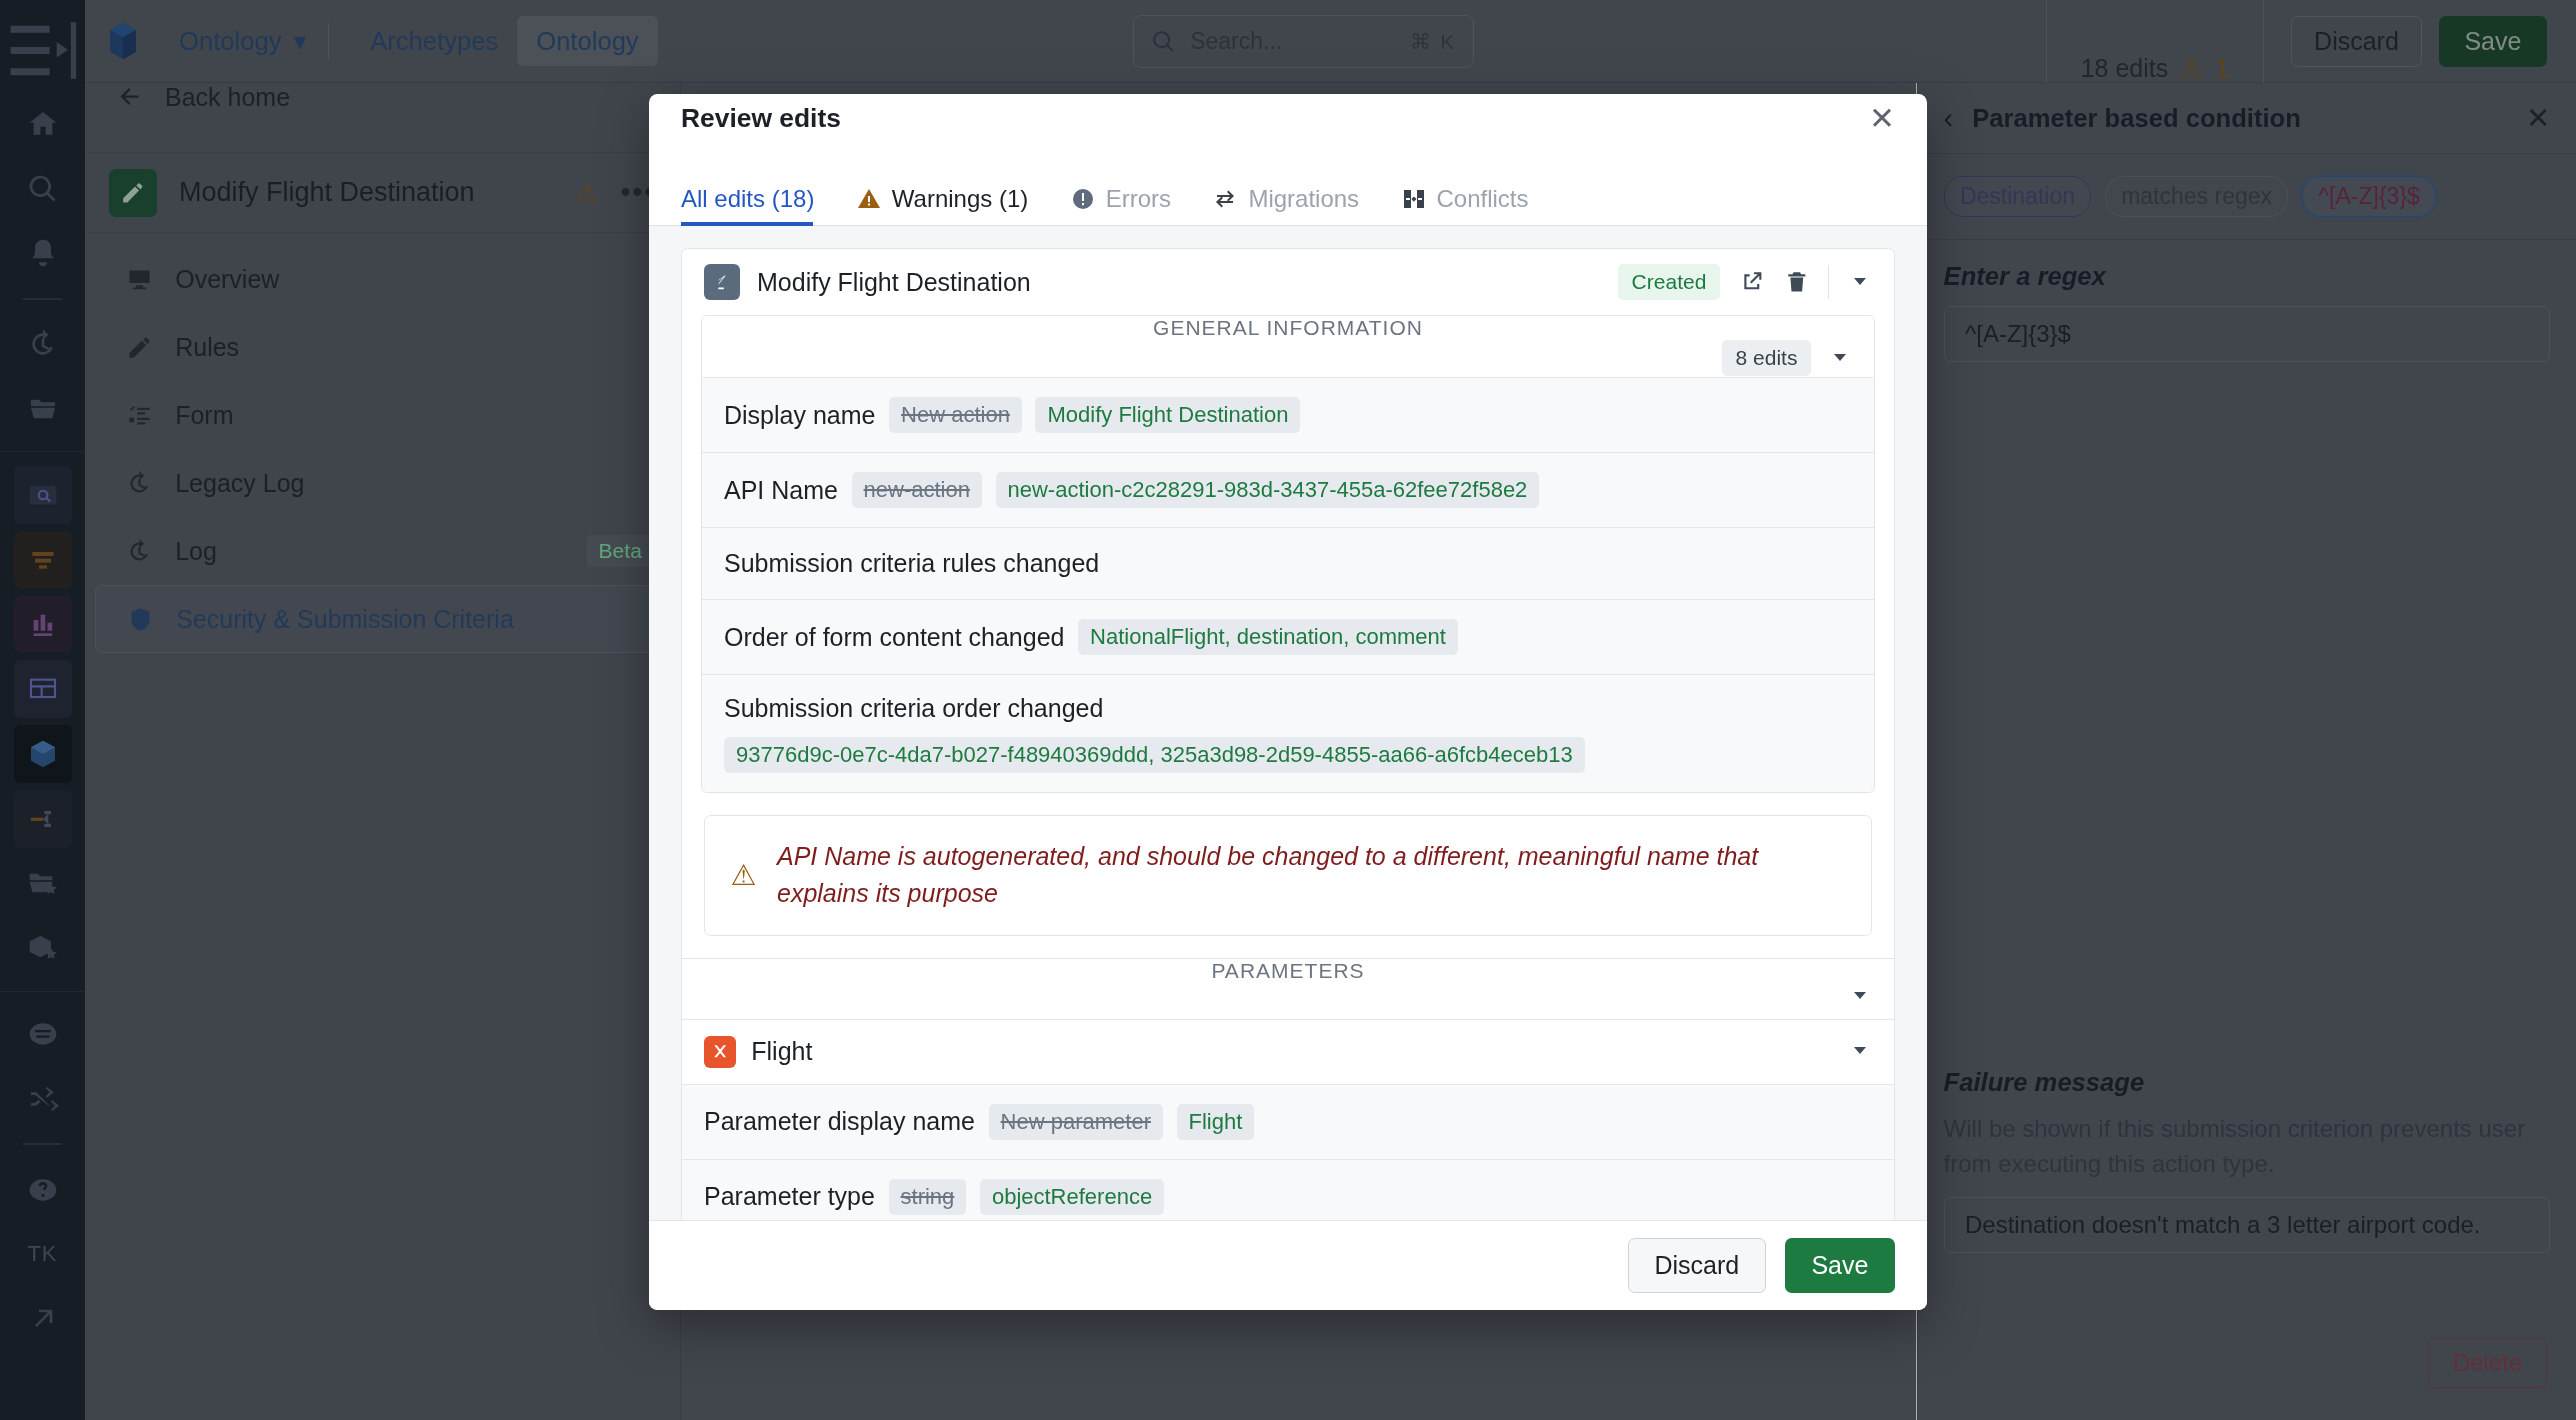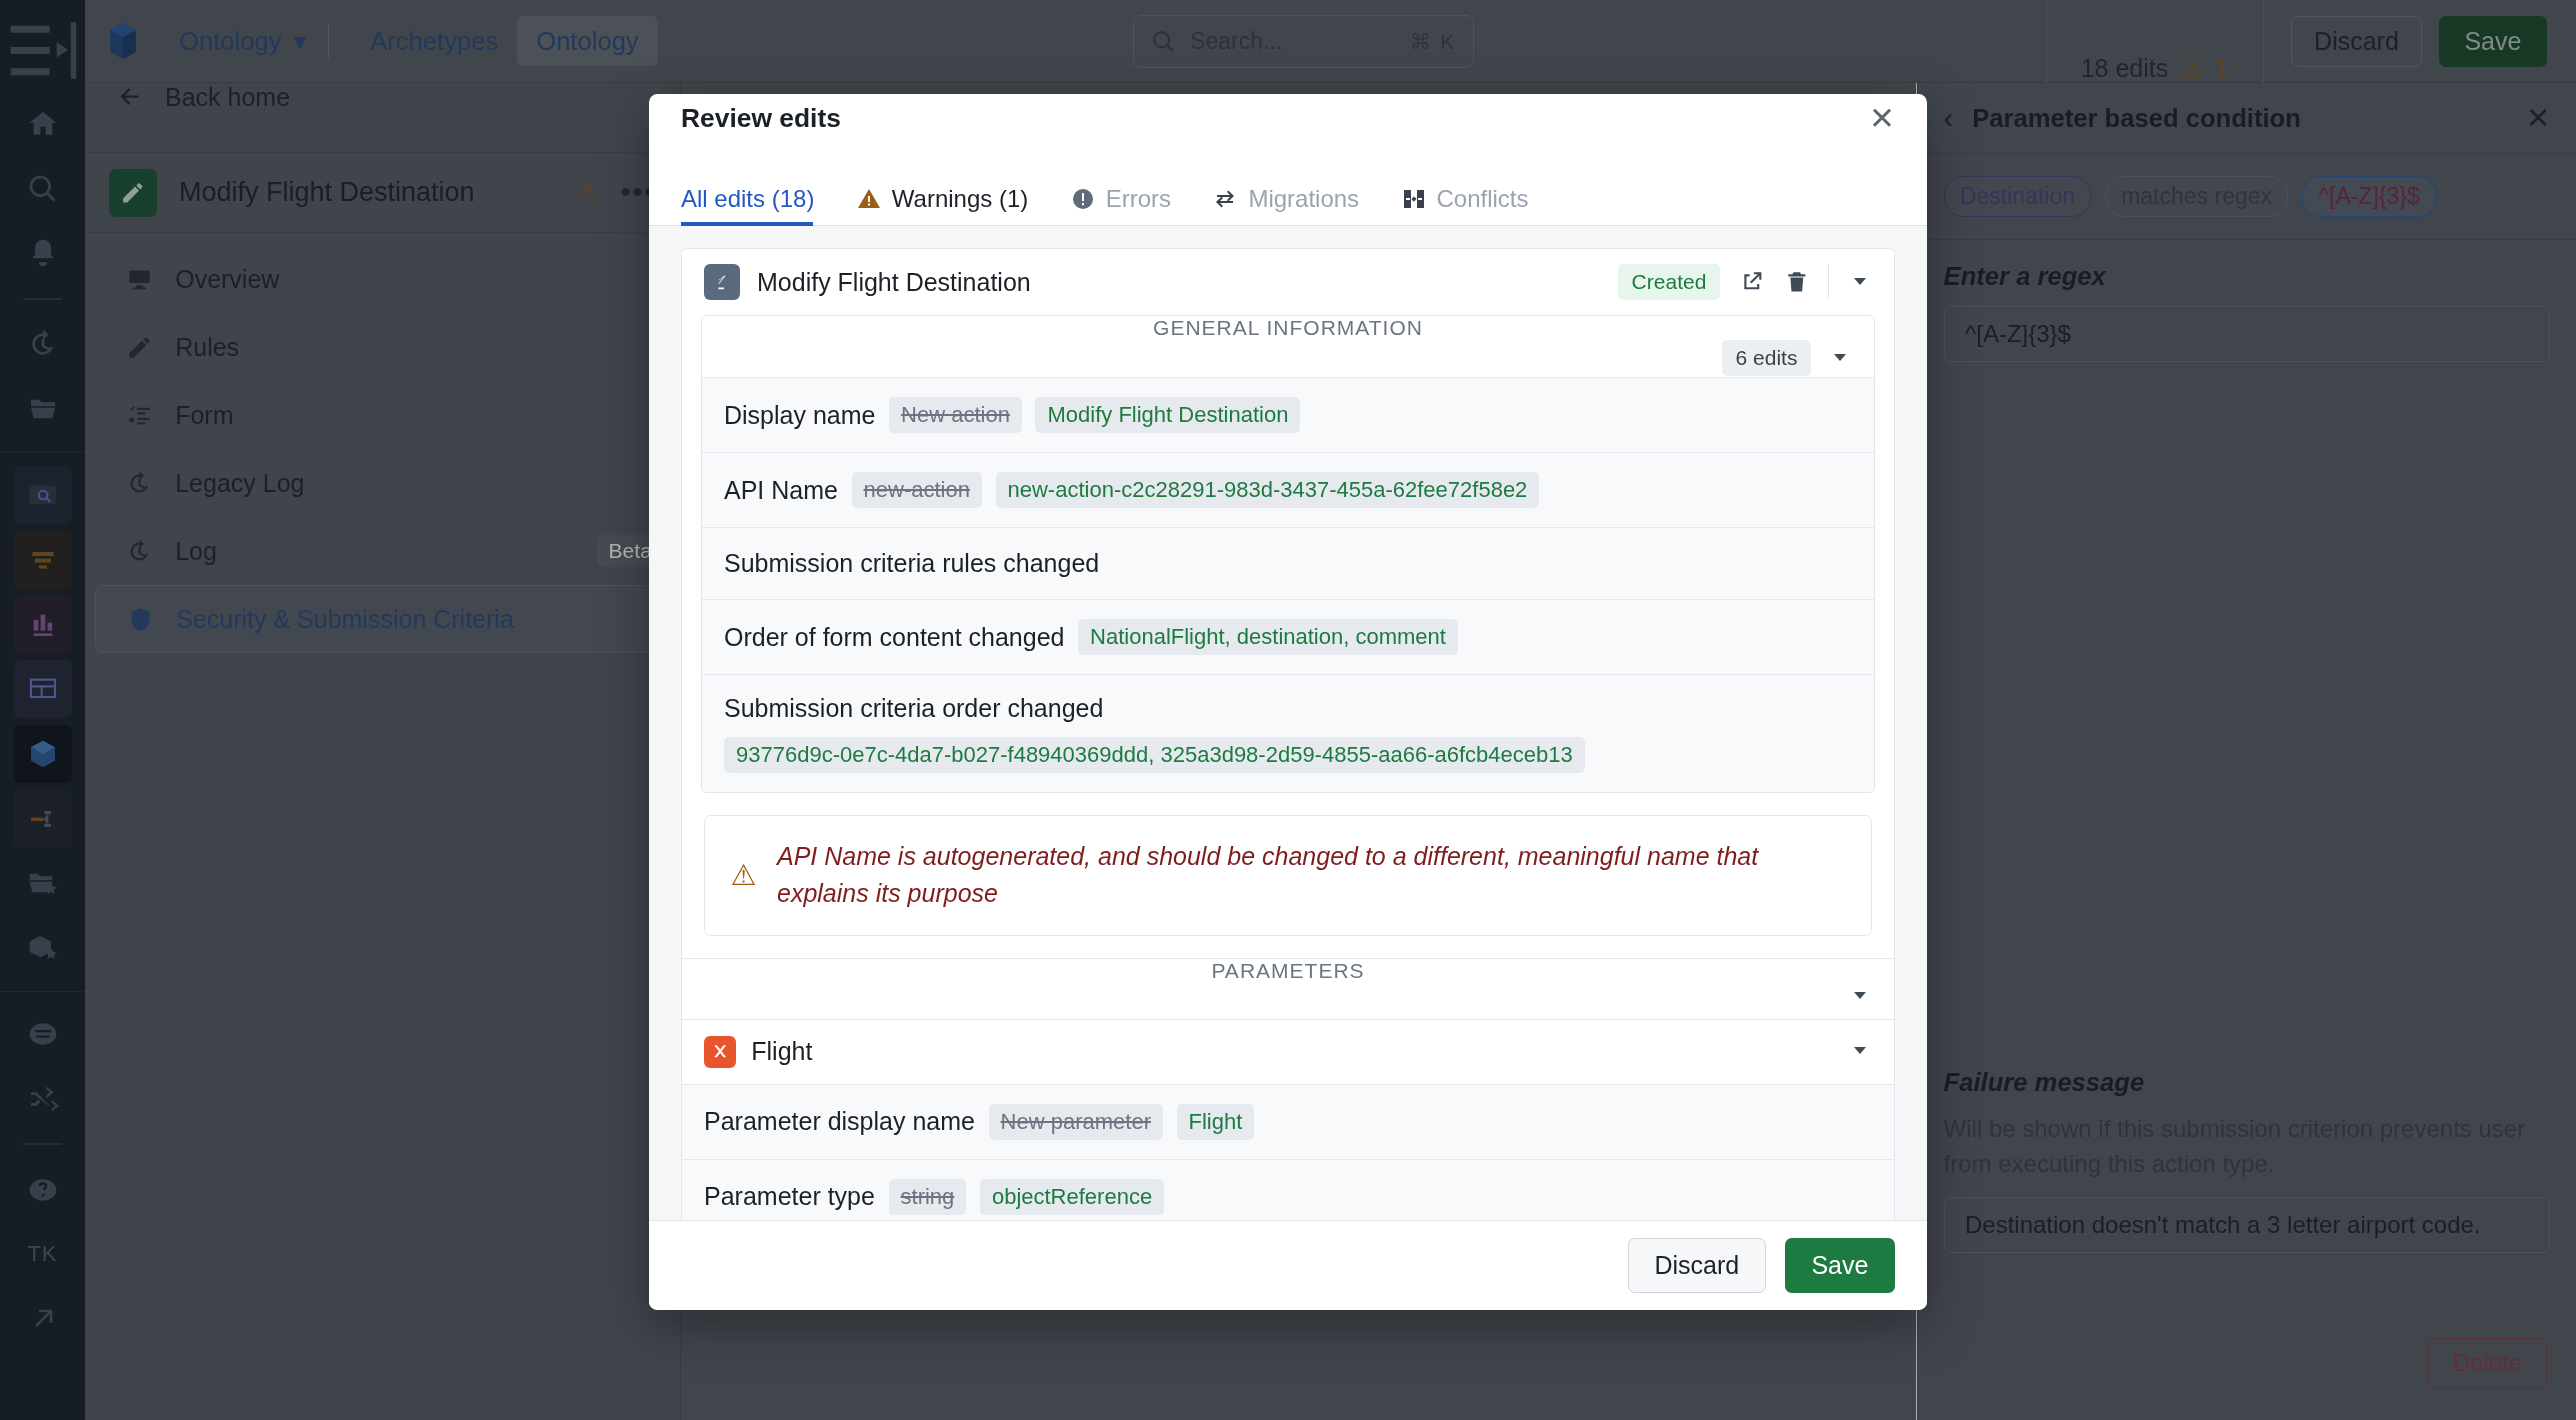--- a/index.html
+++ b/index.html
@@ -97,21 +97,21 @@
   .nav-title-ico svg { width:25.6px; height:25.6px; fill:#cfe3d6; }
   .nav-title-txt { color:#20252c; font-size:27px; flex:1; }
   .navitem {
     height:68px; display:flex; align-items:center; gap:22px; padding-left:31px;
     color:#22272e; font-size:25px; margin:0 10.2px; border-radius:6.8px;
   }
   .navitem svg { width:27px; height:27px; fill:#2b3037; flex:none; }
   .navitem.active { color:#2d4b78; border:0.9px solid #6c7178; background:#5d626a; }
   .navitem.active svg { fill:#2d4b78; }
   .beta-chip {
-    margin-left:auto; margin-right:6px; color:#ffffff; font-size:21px;
+    margin-left:auto; margin-right:16px; color:#86efac; font-size:21px;
     background:#61666e; border-radius:5.1px; padding:4.3px 12px;text-align:center;
   }
 
   
   .mainbg { position:absolute; left:681px; top:83px; width:1235px; height:1337px; background:#5a5f66; }
 
   
   .rightpanel {
     position:absolute; left:1917px; top:83px; width:659px; height:1337px;
     background:#5a5f66; border-left:0.9px solid #4e535a;
@@ -567,21 +567,21 @@
                   <path d="M6 9h12l-6 7z"></path>
                 </svg>
             </span>
           </div>
         </div>
 
         <div class="section">
           <div class="sec-head">
             <span class="sec-title">GENERAL INFORMATION</span>
             <div class="sec-right">
-              <span class="edits-badge">6 edits</span>
+              <span class="edits-badge">8 edits</span>
               <span class="chev">
                 <svg viewBox="0 0 24 24">
                     <path d="M6 9h12l-6 7z"></path>
                   </svg>
               </span>
             </div>
           </div>
 
           <div class="row">
             <span>Display name</span>

